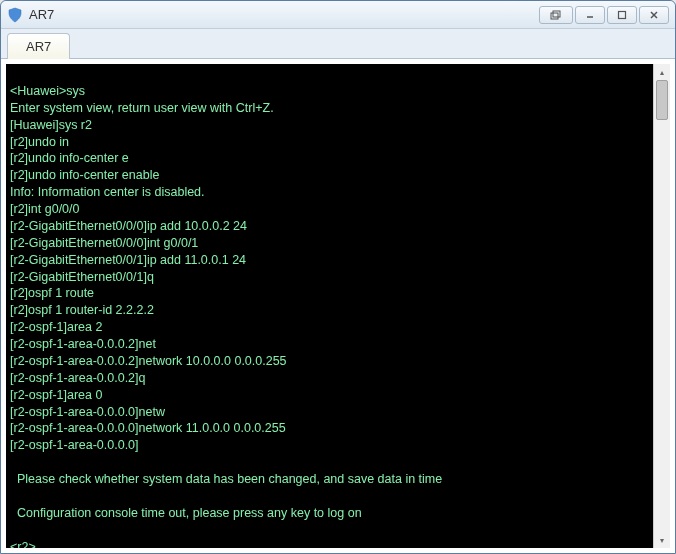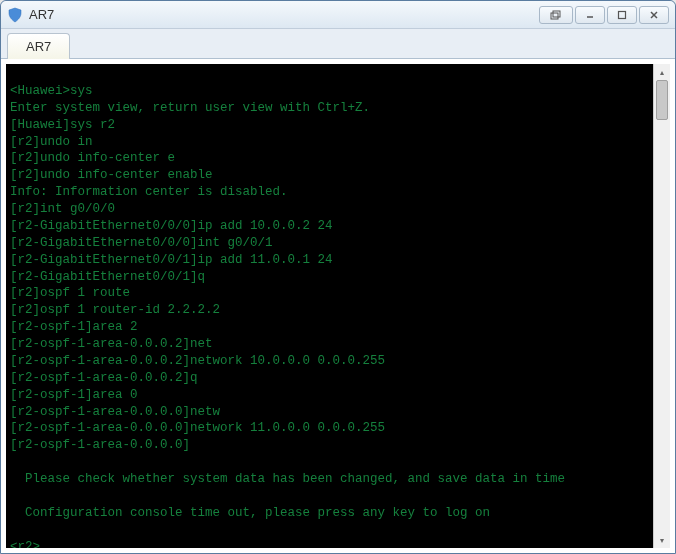--- a/index.html
+++ b/index.html
@@ -92,22 +92,22 @@
     .terminal-wrap {
       flex: 1;
       background: #fff;
       padding: 5px;
       display: flex;
       overflow: hidden;
     }
     .terminal {
       flex: 1;
       background: #000;
-      color: #15803d;
-      font-family: Liberation Mono, monospace;
+      color: #86efac;
+      font-family: Liberation Sans, sans-serif;
       font-size: 12.5px;
       line-height: 1.35;
       padding: 2px 4px;
       overflow-y: auto;
       white-space: pre;
       position: relative;
     }
     .terminal-line {
       white-space: pre;
     }

